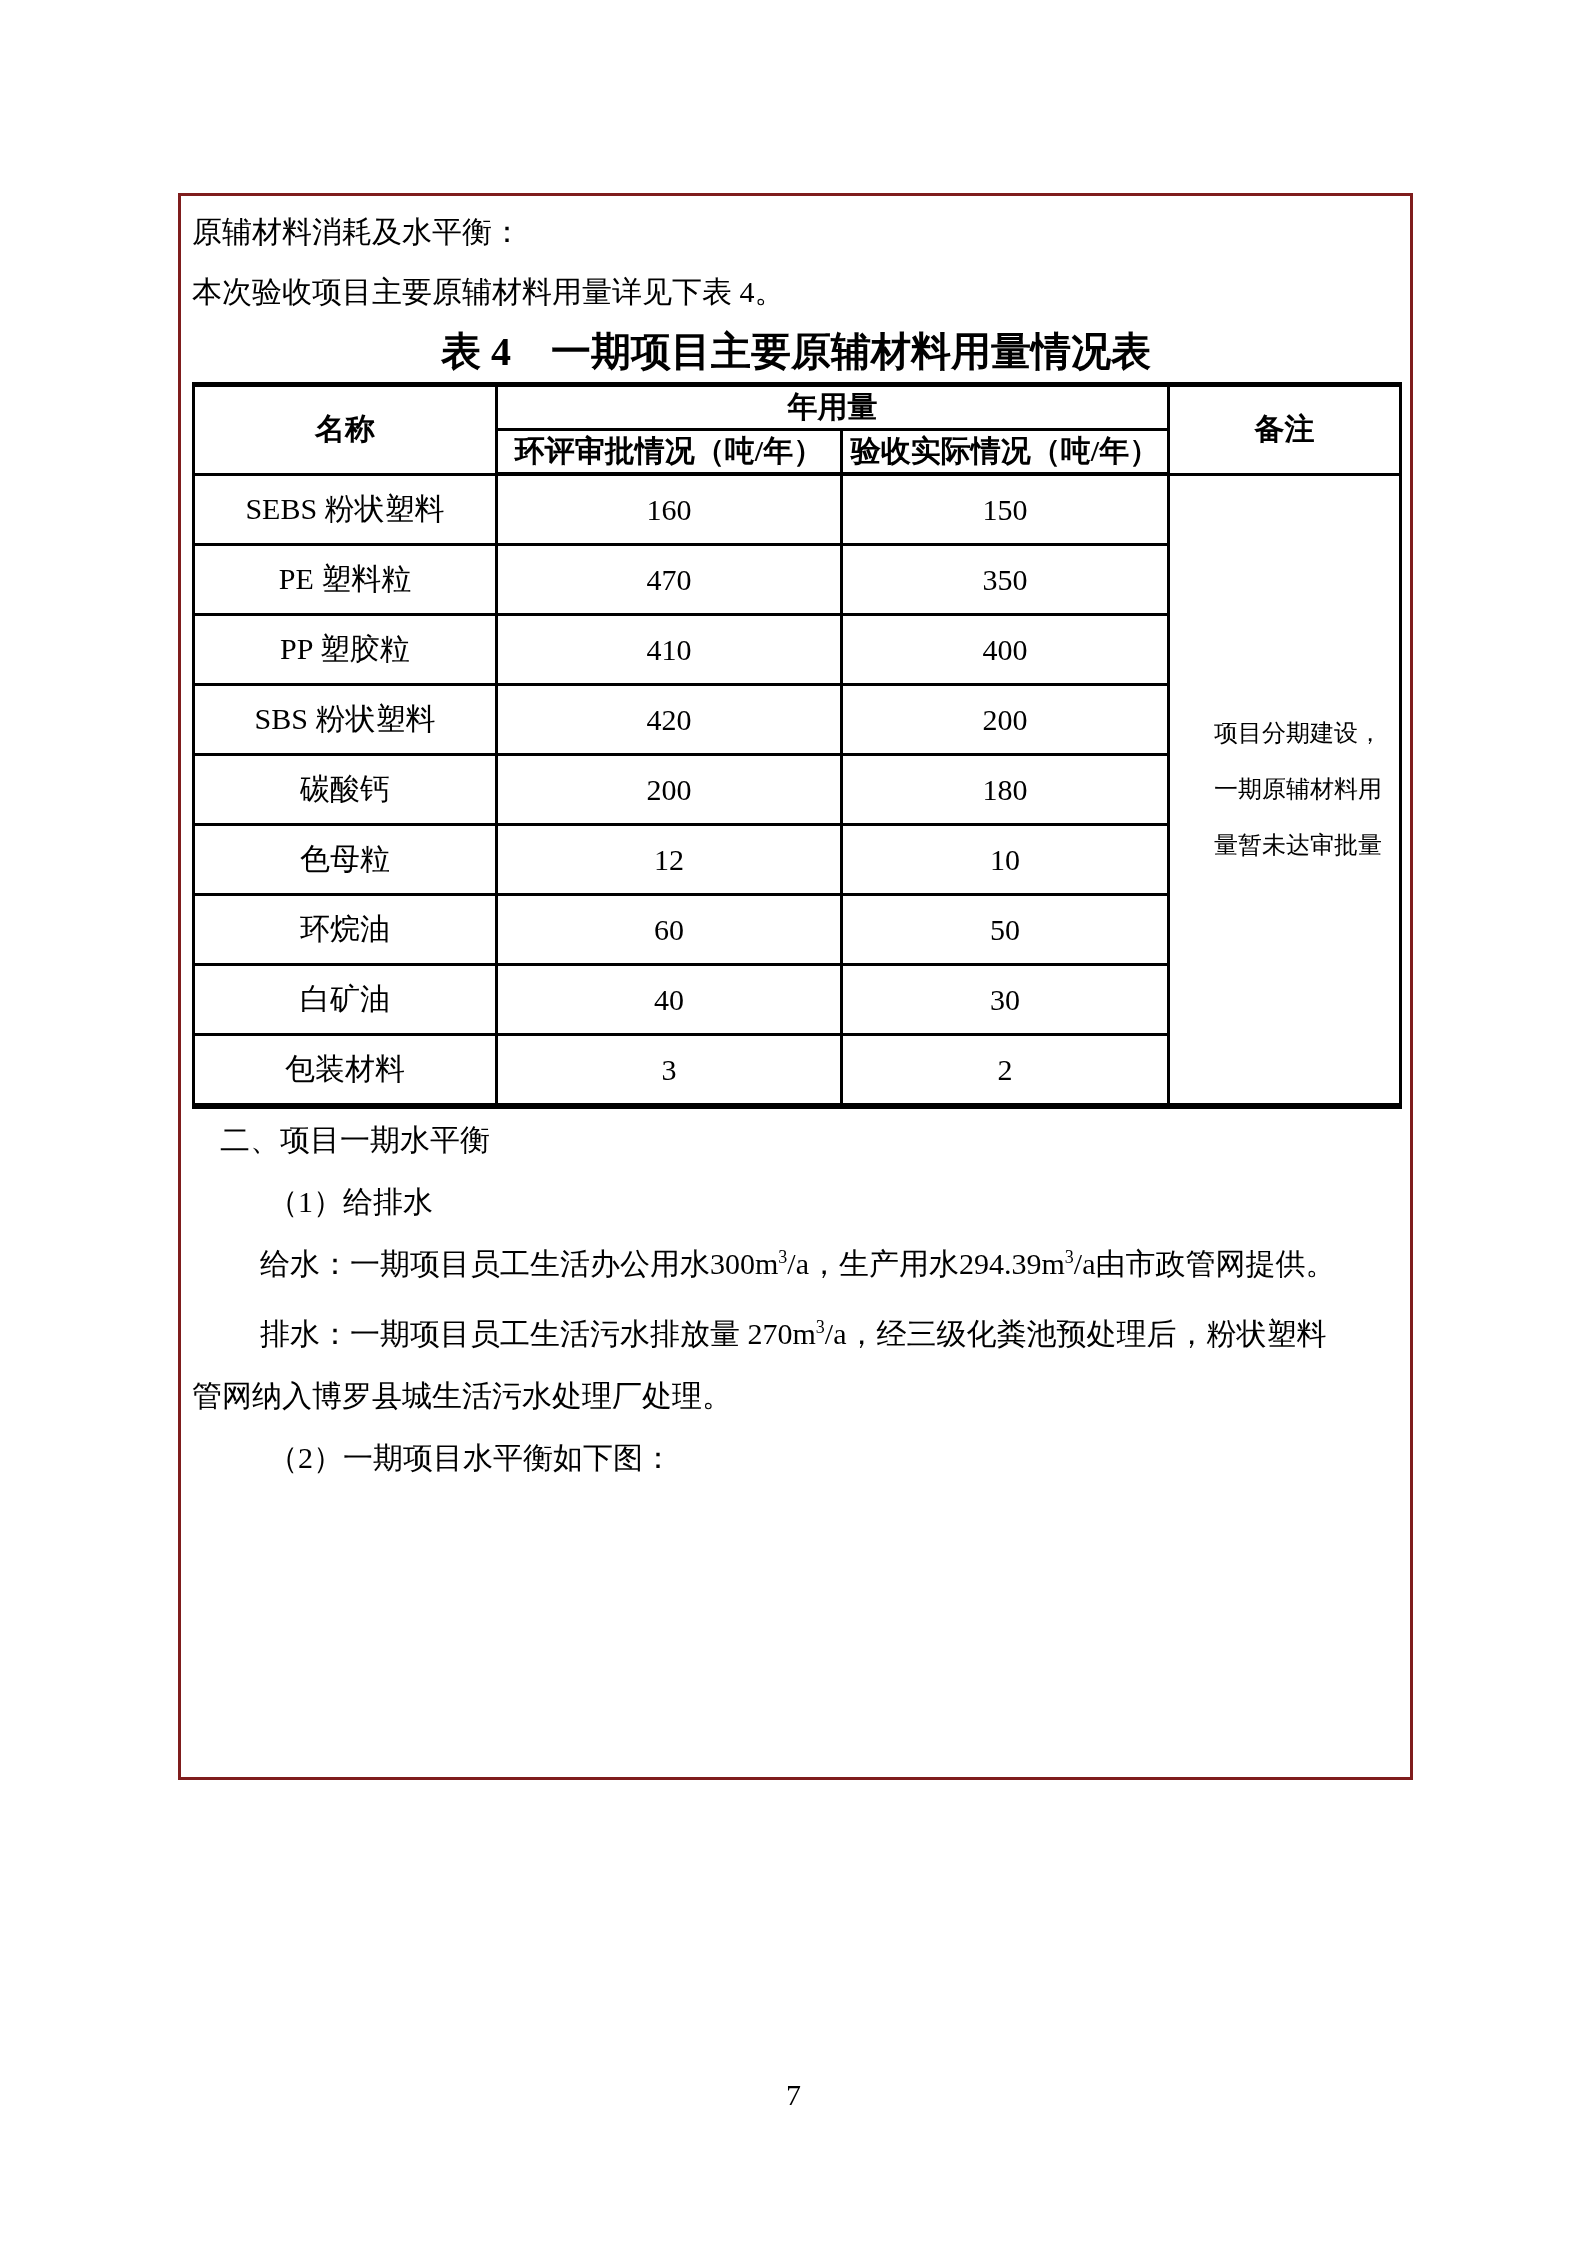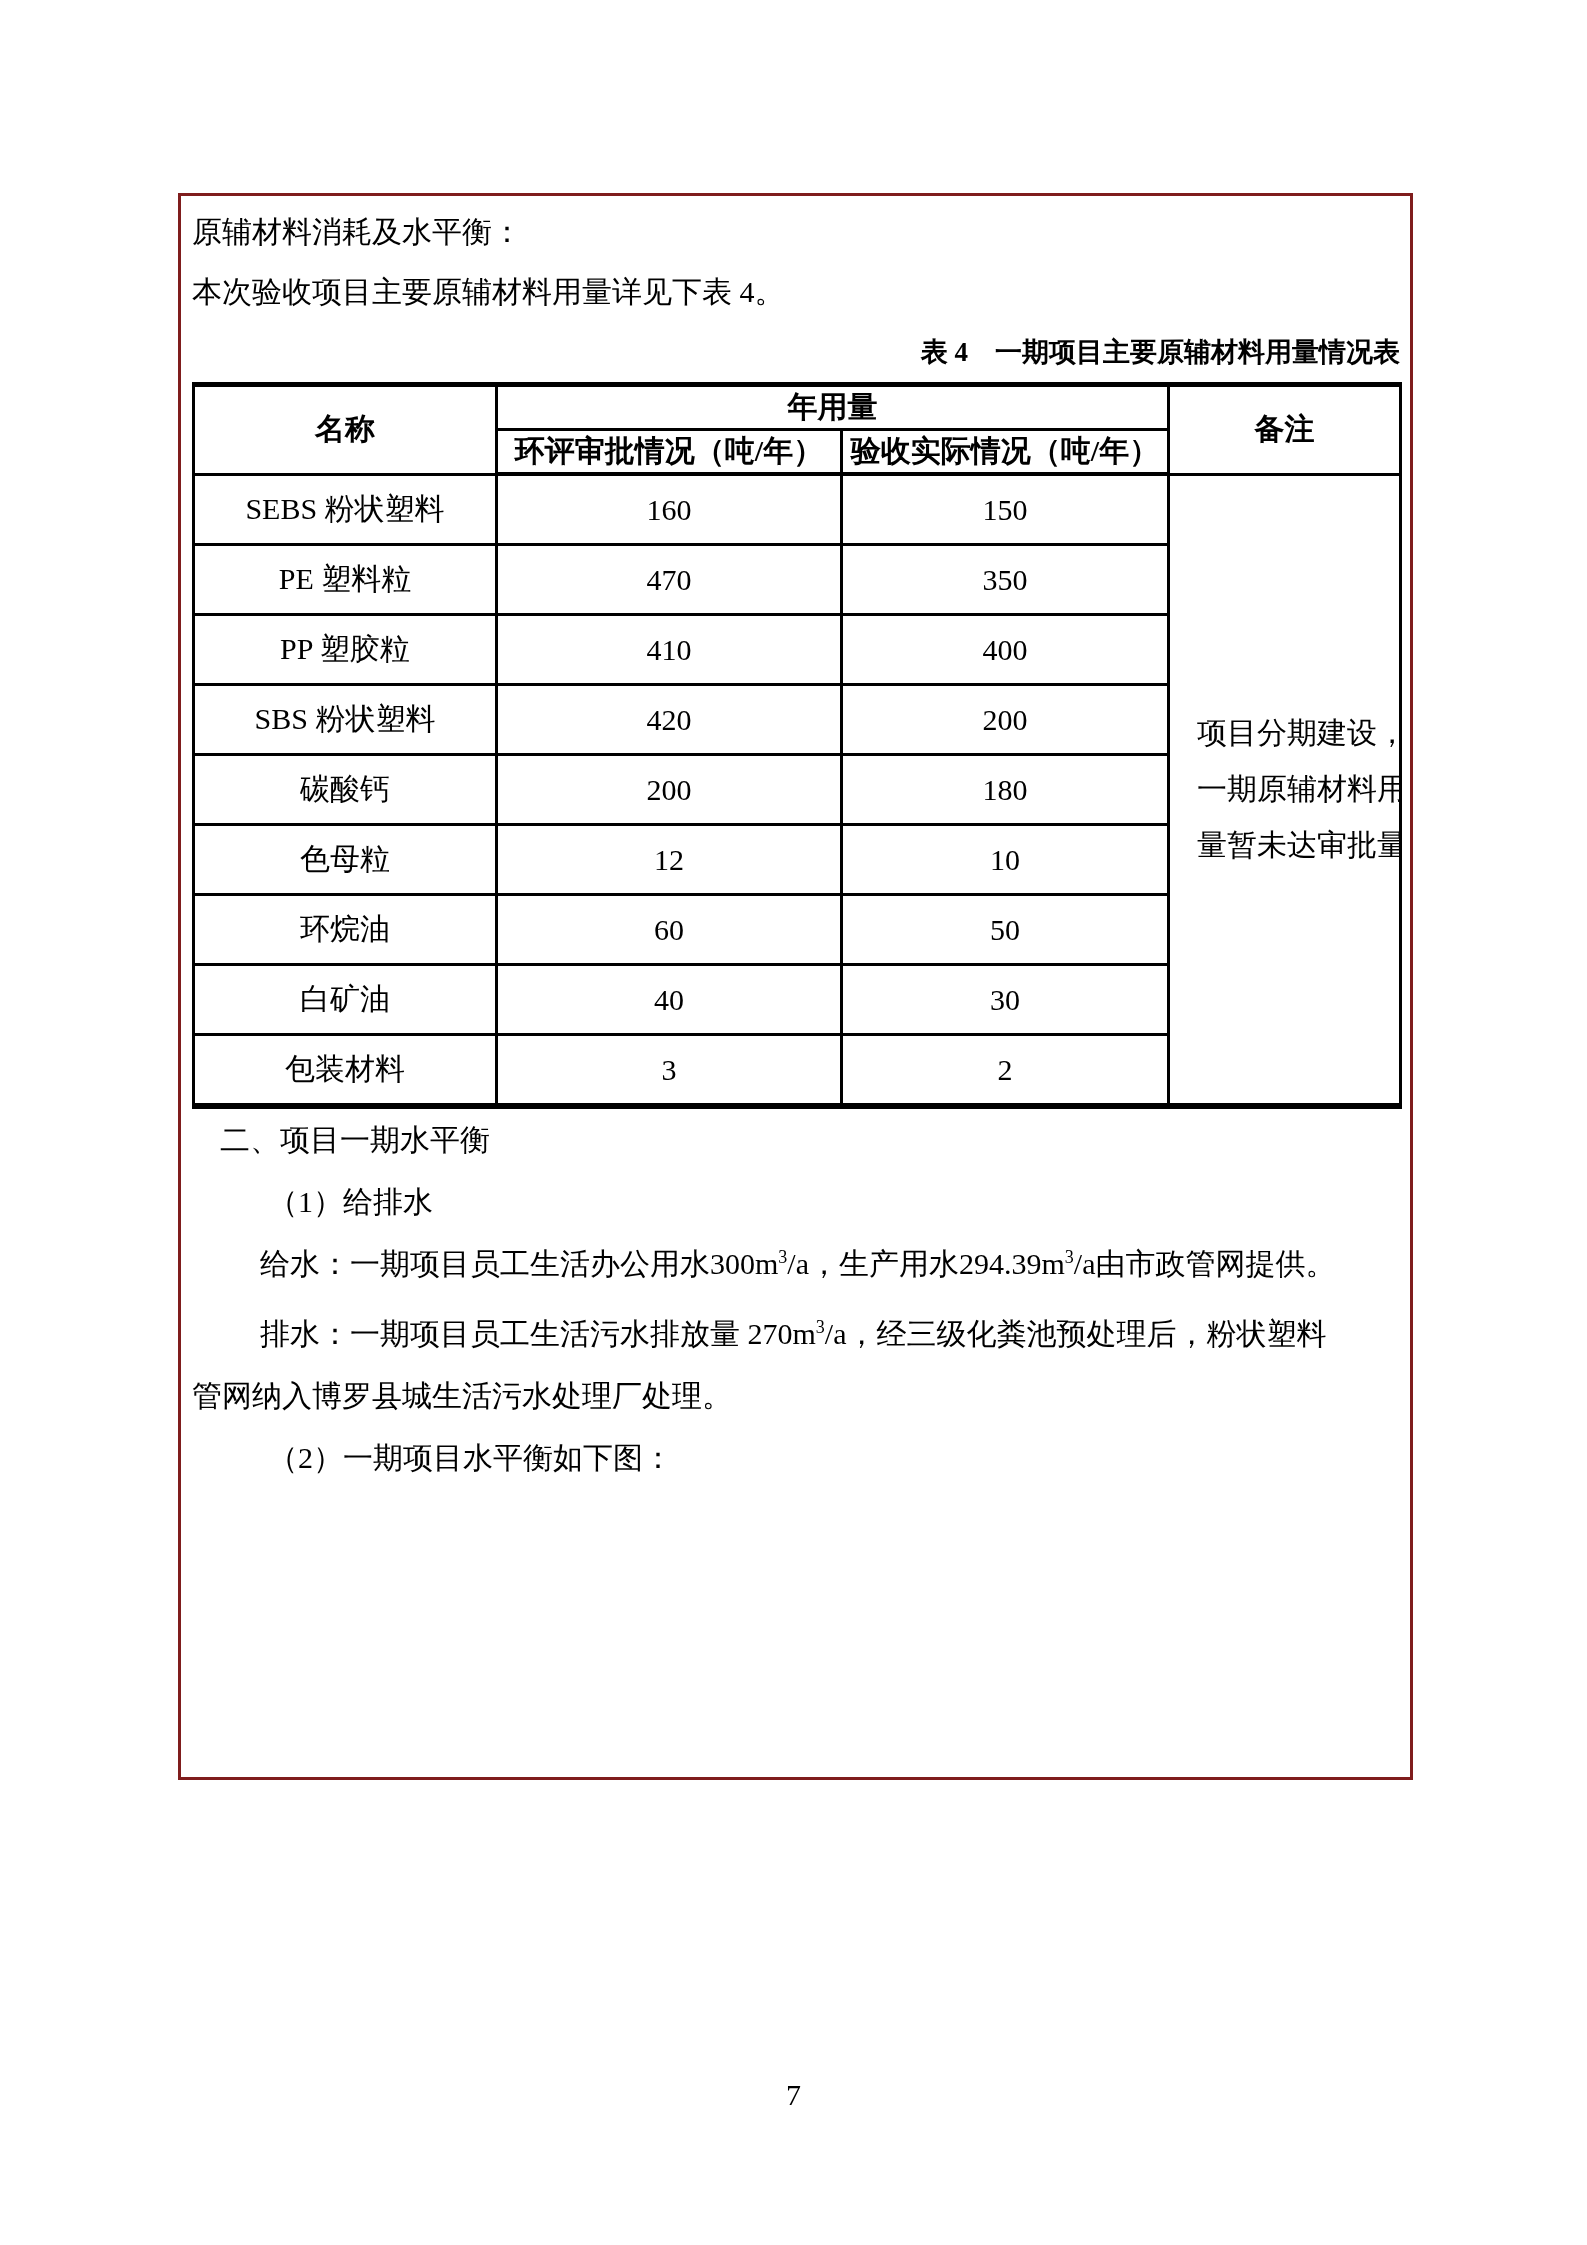--- a/index.html
+++ b/index.html
@@ -19,24 +19,24 @@
     box-sizing:border-box;
     padding:6px 10px 0 11px;
     overflow:hidden;
   }
   .p-line{
     font-size:30px;
     line-height:60px;
     white-space:nowrap;
   }
   .table-caption{
-    font-size:27px;
+    font-size:40px;
     line-height:60px;
     font-weight:bold;
-    text-align:right;
+    text-align:center;
     white-space:nowrap;
   }
   table.main{
     border-collapse:collapse;
     table-layout:fixed;
     width:1207px;
     border:3px solid #000;
     border-top-width:5px;
     border-bottom-width:6px;
   }
@@ -60,21 +60,21 @@
   tr.data-row td{height:67px;}
   td.cell-actual{vertical-align:top;padding-top:5px;}
   td.cell-remark{
     vertical-align:middle;
     text-align:left;
     padding-left:18px;
   }
   td.cell-remark .remark-line{
     display:block;
     line-height:56px;
-    font-size:30px;
+    font-size:24px;
     white-space:nowrap;
     padding-left:27px;
   }
   .sec2{padding-left:28px;line-height:62px;}
   .item-indent{padding-left:76px;line-height:62px;}
   .para-indent{padding-left:68px;line-height:62px;}
   .para-flush{padding-left:0;line-height:62px;}
   .paishui-first{margin-top:8px;}
   sup.cube{
     font-size:18px;

